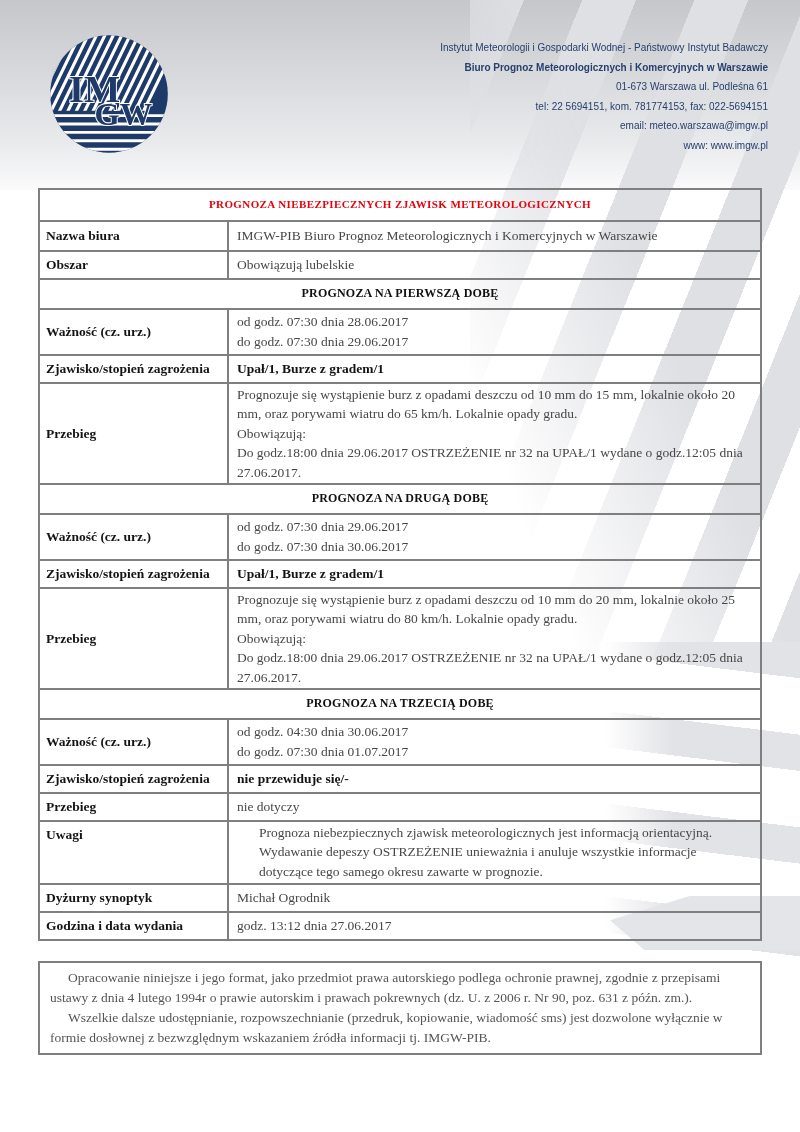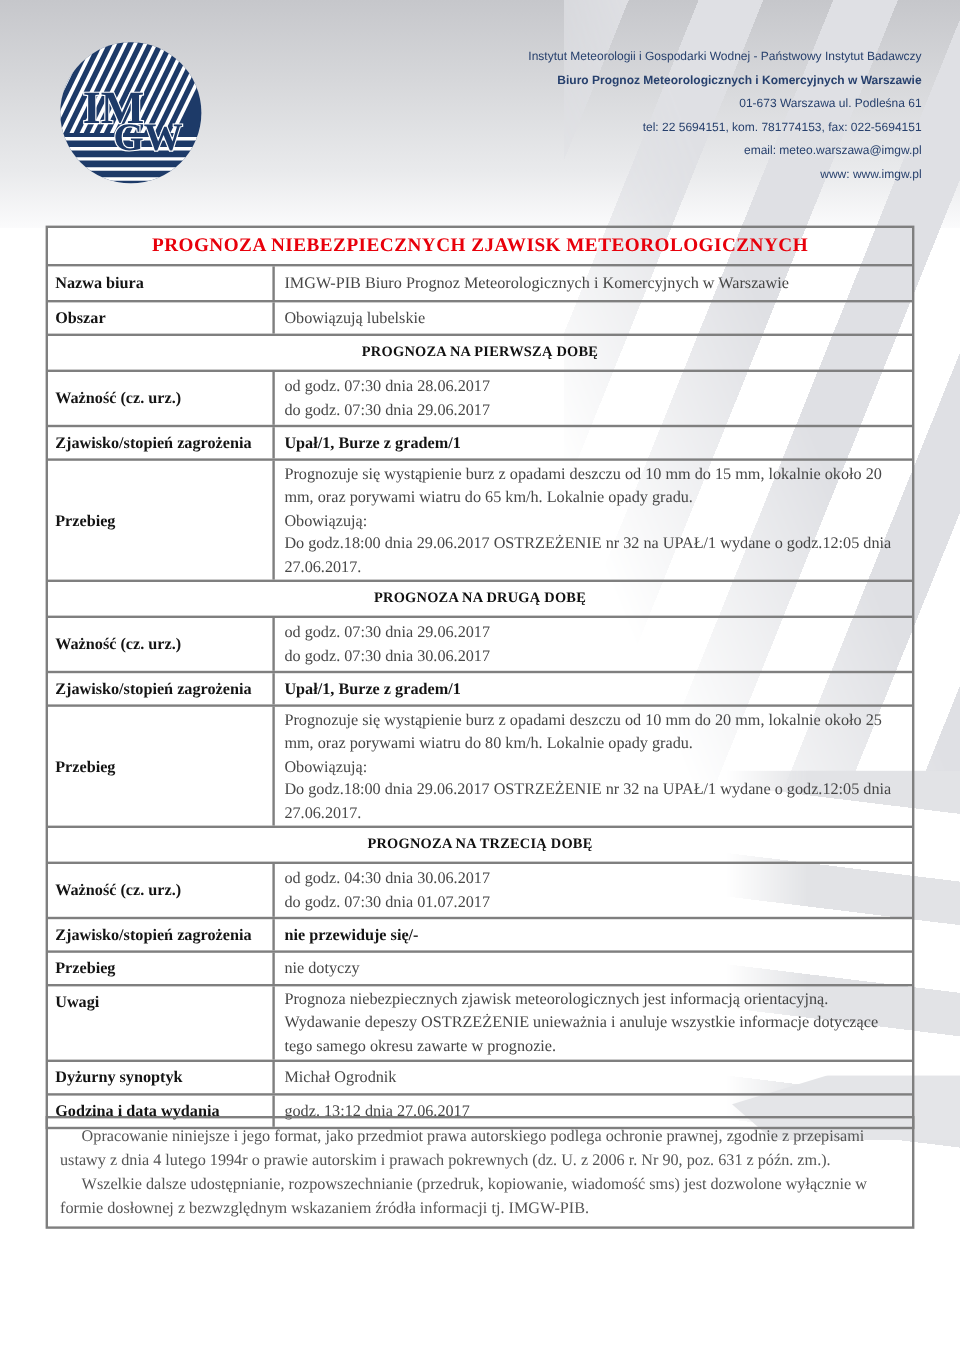--- a/index.html
+++ b/index.html
@@ -50,28 +50,28 @@
   .row:first-child{border-top:none;}
   .cell{box-sizing:border-box;display:flex;flex-direction:column;justify-content:center;}
   .cell.label{
     width:189px;flex:0 0 189px;border-right:2px solid #7f7f7f;
     font-weight:bold;color:#141414;padding:3px 6px;
   }
   .cell.value{flex:1;color:#474747;padding:1px 8px;}
   .cell.full{flex:1;text-align:center;padding:4px 8px;}
   .value.strong{font-weight:bold;color:#141414;}
   .title-row .full{
-    font-weight:bold;color:#e8000b;font-size:16px;letter-spacing:.4px;min-height:30px;
+    font-weight:bold;color:#e8000b;font-size:11px;letter-spacing:.4px;min-height:30px;
   }
   .section-heading{font-weight:bold;color:#111;font-size:12px;letter-spacing:.2px;}
   .h30{min-height:28px;} .h32{min-height:30px;} .h48{min-height:46px;}
-  .h97{min-height:95px;} .h65{min-height:63px;}
+  .h97{min-height:95px;} .h65{min-height:63px;gap:22px;}
   
   .footer-box{
-    position:absolute;left:38px;top:930px;width:724px;z-index:2;
+    position:absolute;left:38px;top:961px;width:724px;z-index:2;
     border:2px solid #7f7f7f;box-sizing:border-box;
     font-family:"Liberation Serif",serif;font-size:13.5px;line-height:20px;color:#555;
     padding:5px 10px;background:transparent;
   }
   .footer-box p{margin:0;text-indent:18px;}
 </style>
 </head>
 <body>
 
 <div class="header-band"></div>

